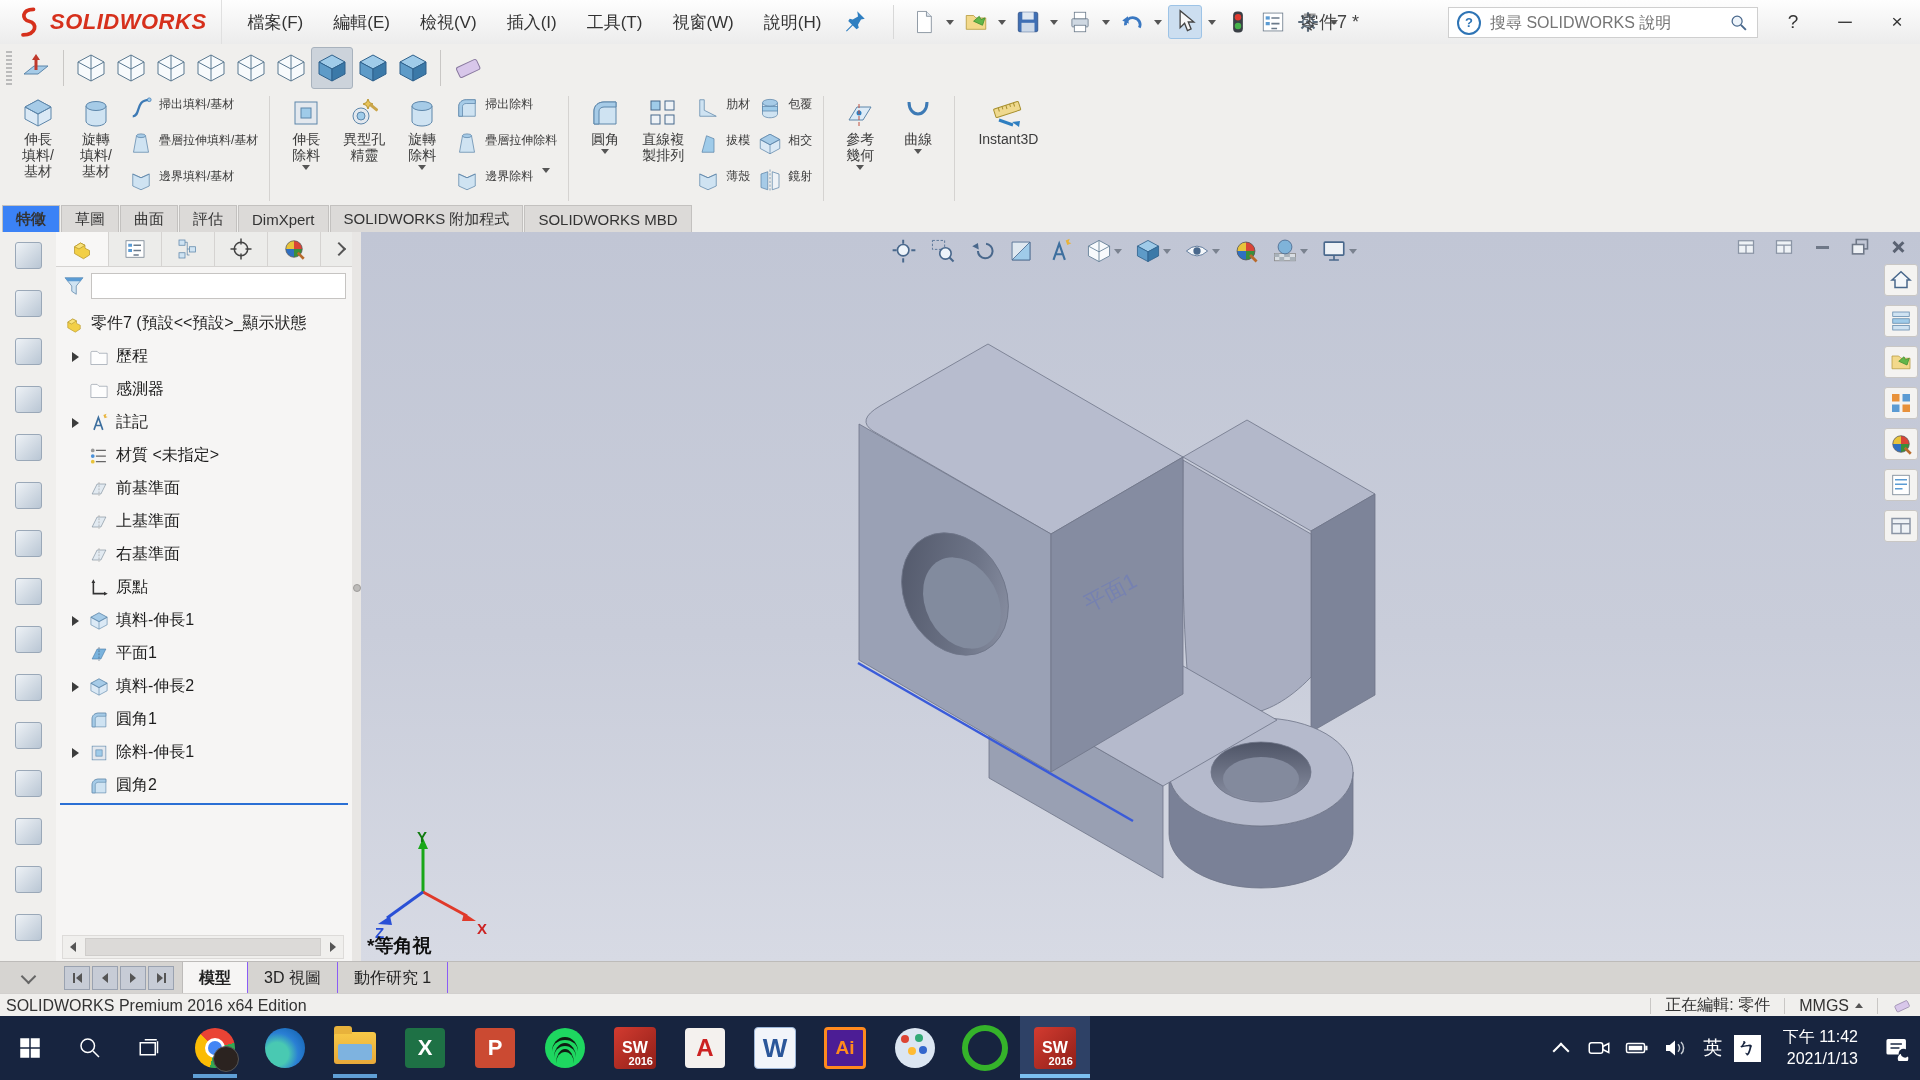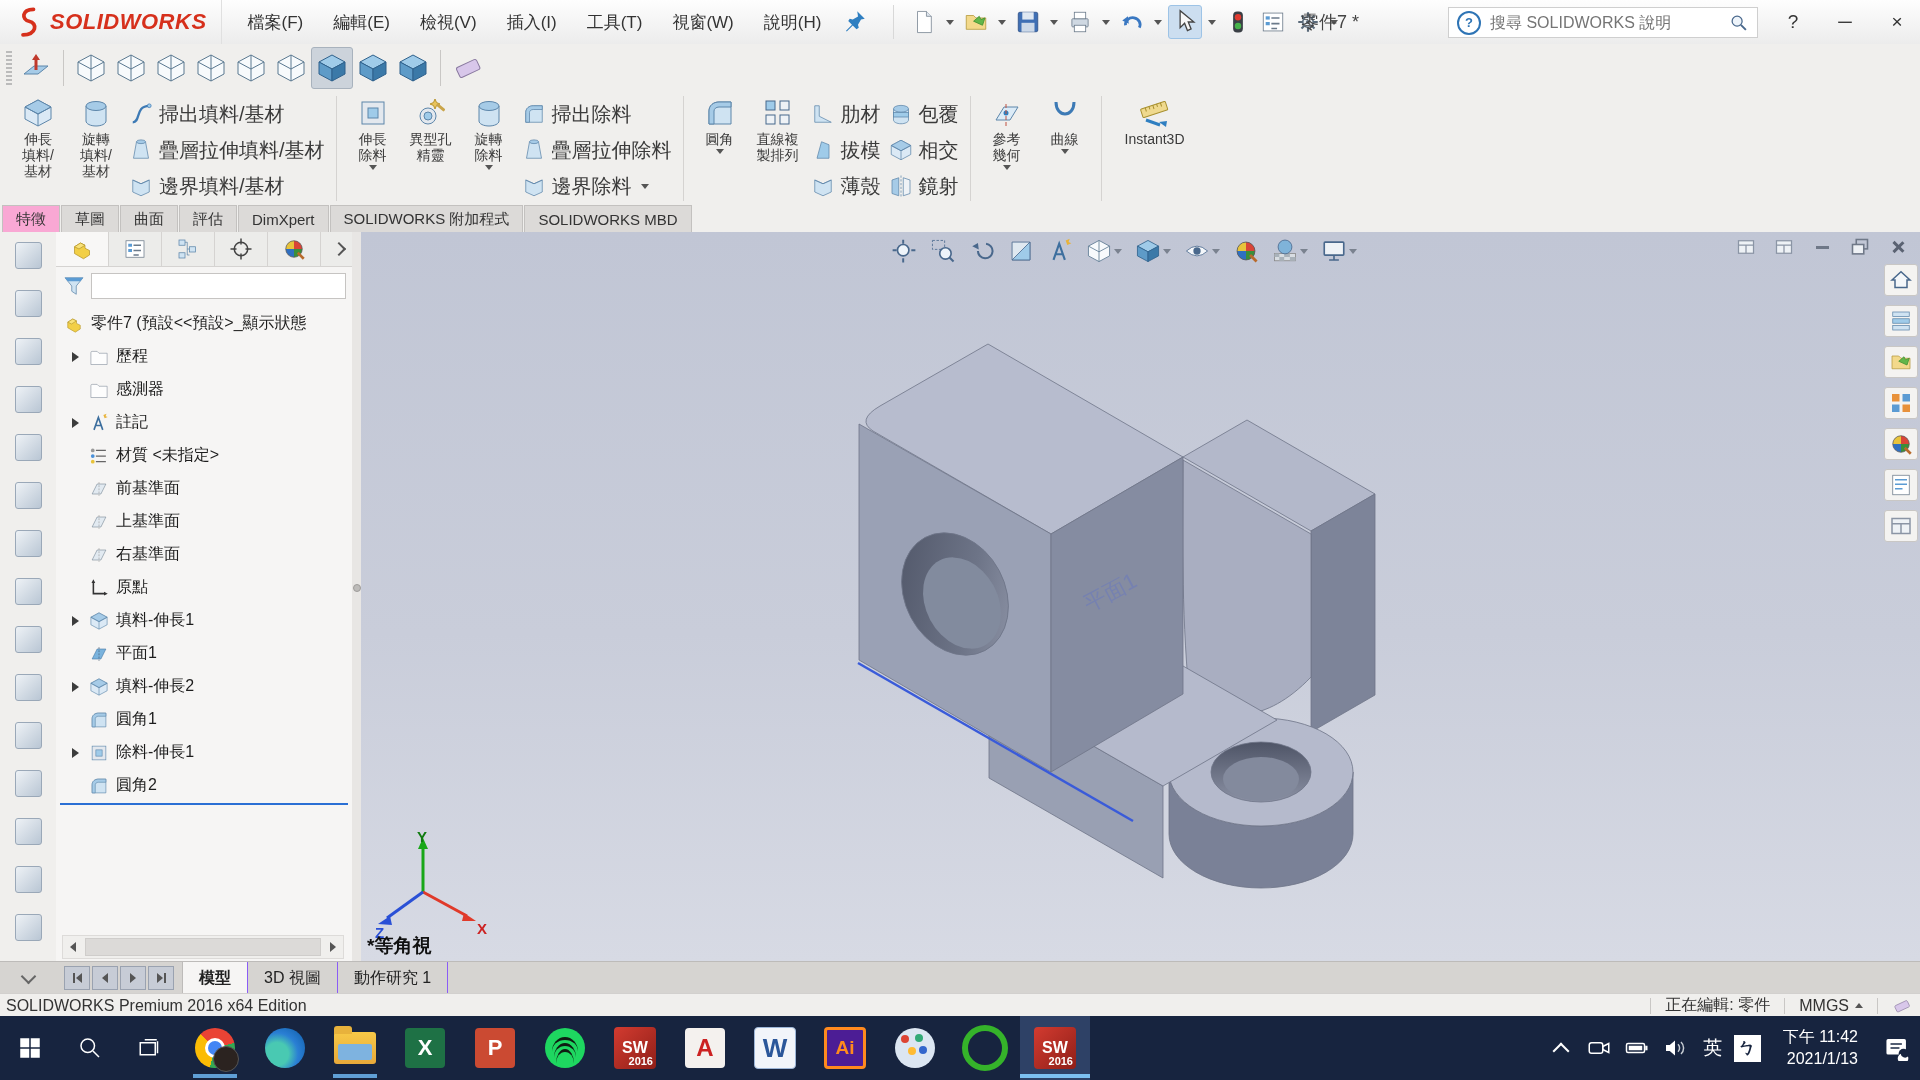--- a/index.html
+++ b/index.html
@@ -30,29 +30,29 @@
   .vgrip{width:6px;height:34px;margin-right:4px;background:repeating-linear-gradient(#bbb 0 2px,transparent 2px 4px)}
   .vsep{width:1px;height:36px;background:#c9c7c5;margin:0 7px}
   .cube-btn{width:40px;height:40px;display:flex;align-items:center;justify-content:center;border-radius:3px}
   .cube-btn.active{background:#ccd3db;border:1px solid #a8b2bd}
   .groups-row{position:absolute;left:0;top:48px;right:0;bottom:0;display:flex;align-items:stretch;padding:2px 6px}
   .rgroup{display:flex;align-items:flex-start;padding:0 3px}
   .rdiv{width:1px;background:#d5d3d1;margin:2px 4px}
   .rbig{width:58px;display:flex;flex-direction:column;align-items:center;text-align:center;padding-top:3px}
   .rbig-label{white-space:pre-line;font-size:14px;line-height:1.15;color:#3b3b3b;margin-top:2px}
   .rsmallcol{display:flex;flex-direction:column;padding-top:2px}
-  .rsmall{display:flex;align-items:center;height:36px;gap:6px;font-size:20px;color:#3b3b3b;padding:0 4px}
+  .rsmall{display:flex;align-items:flex-start;height:36px;gap:6px;font-size:12px;color:#3b3b3b;padding:0 4px}
   .colcaret{align-self:center;margin-top:2px}
   .i32{width:32px;height:32px}.i24{width:24px;height:24px}.i26{width:26px;height:26px}
   .i20{width:20px;height:20px}.i30{width:30px;height:30px}
 
   
   .cmdtabs{position:absolute;left:0;top:205px;width:1920px;height:27px;background:#f0efed;display:flex;align-items:stretch;padding-left:2px}
   .ctab{display:flex;align-items:center;padding:0 13px;font-size:15px;color:#333;background:#dcdad8;border:1px solid #c3c1bf;border-bottom:none;margin-right:1px}
-  .ctab.active{background:#f9a8d4;font-weight:normal}
+  .ctab.active{background:#3b82f6;font-weight:bold}
 
   
   .main{position:absolute;left:0;top:232px;width:1920px;height:729px}
   .leftstrip{position:absolute;left:0;top:0;width:56px;height:100%;background:#f0efed;display:flex;flex-direction:column;align-items:center;padding-top:10px;gap:21px}
   .lsic{width:25px;height:25px;background:linear-gradient(135deg,#eef2f6,#b9c6d4);border:1px solid #9aa8b8;border-radius:3px}
   .treepanel{position:absolute;left:56px;top:0;width:296px;height:100%;background:#f6f5f4;border-right:1px solid #d8d6d4}
   .ptabs{height:34px;display:flex;align-items:stretch;border-bottom:1px solid #d5d3d1;background:#ececea}
   .ptab{width:52px;display:flex;align-items:center;justify-content:center;border-right:1px solid #d5d3d1}
   .ptab.active{background:#f8f7f6}
   .ptab-more{flex:1;display:flex;align-items:center;justify-content:flex-end;padding-right:8px}

